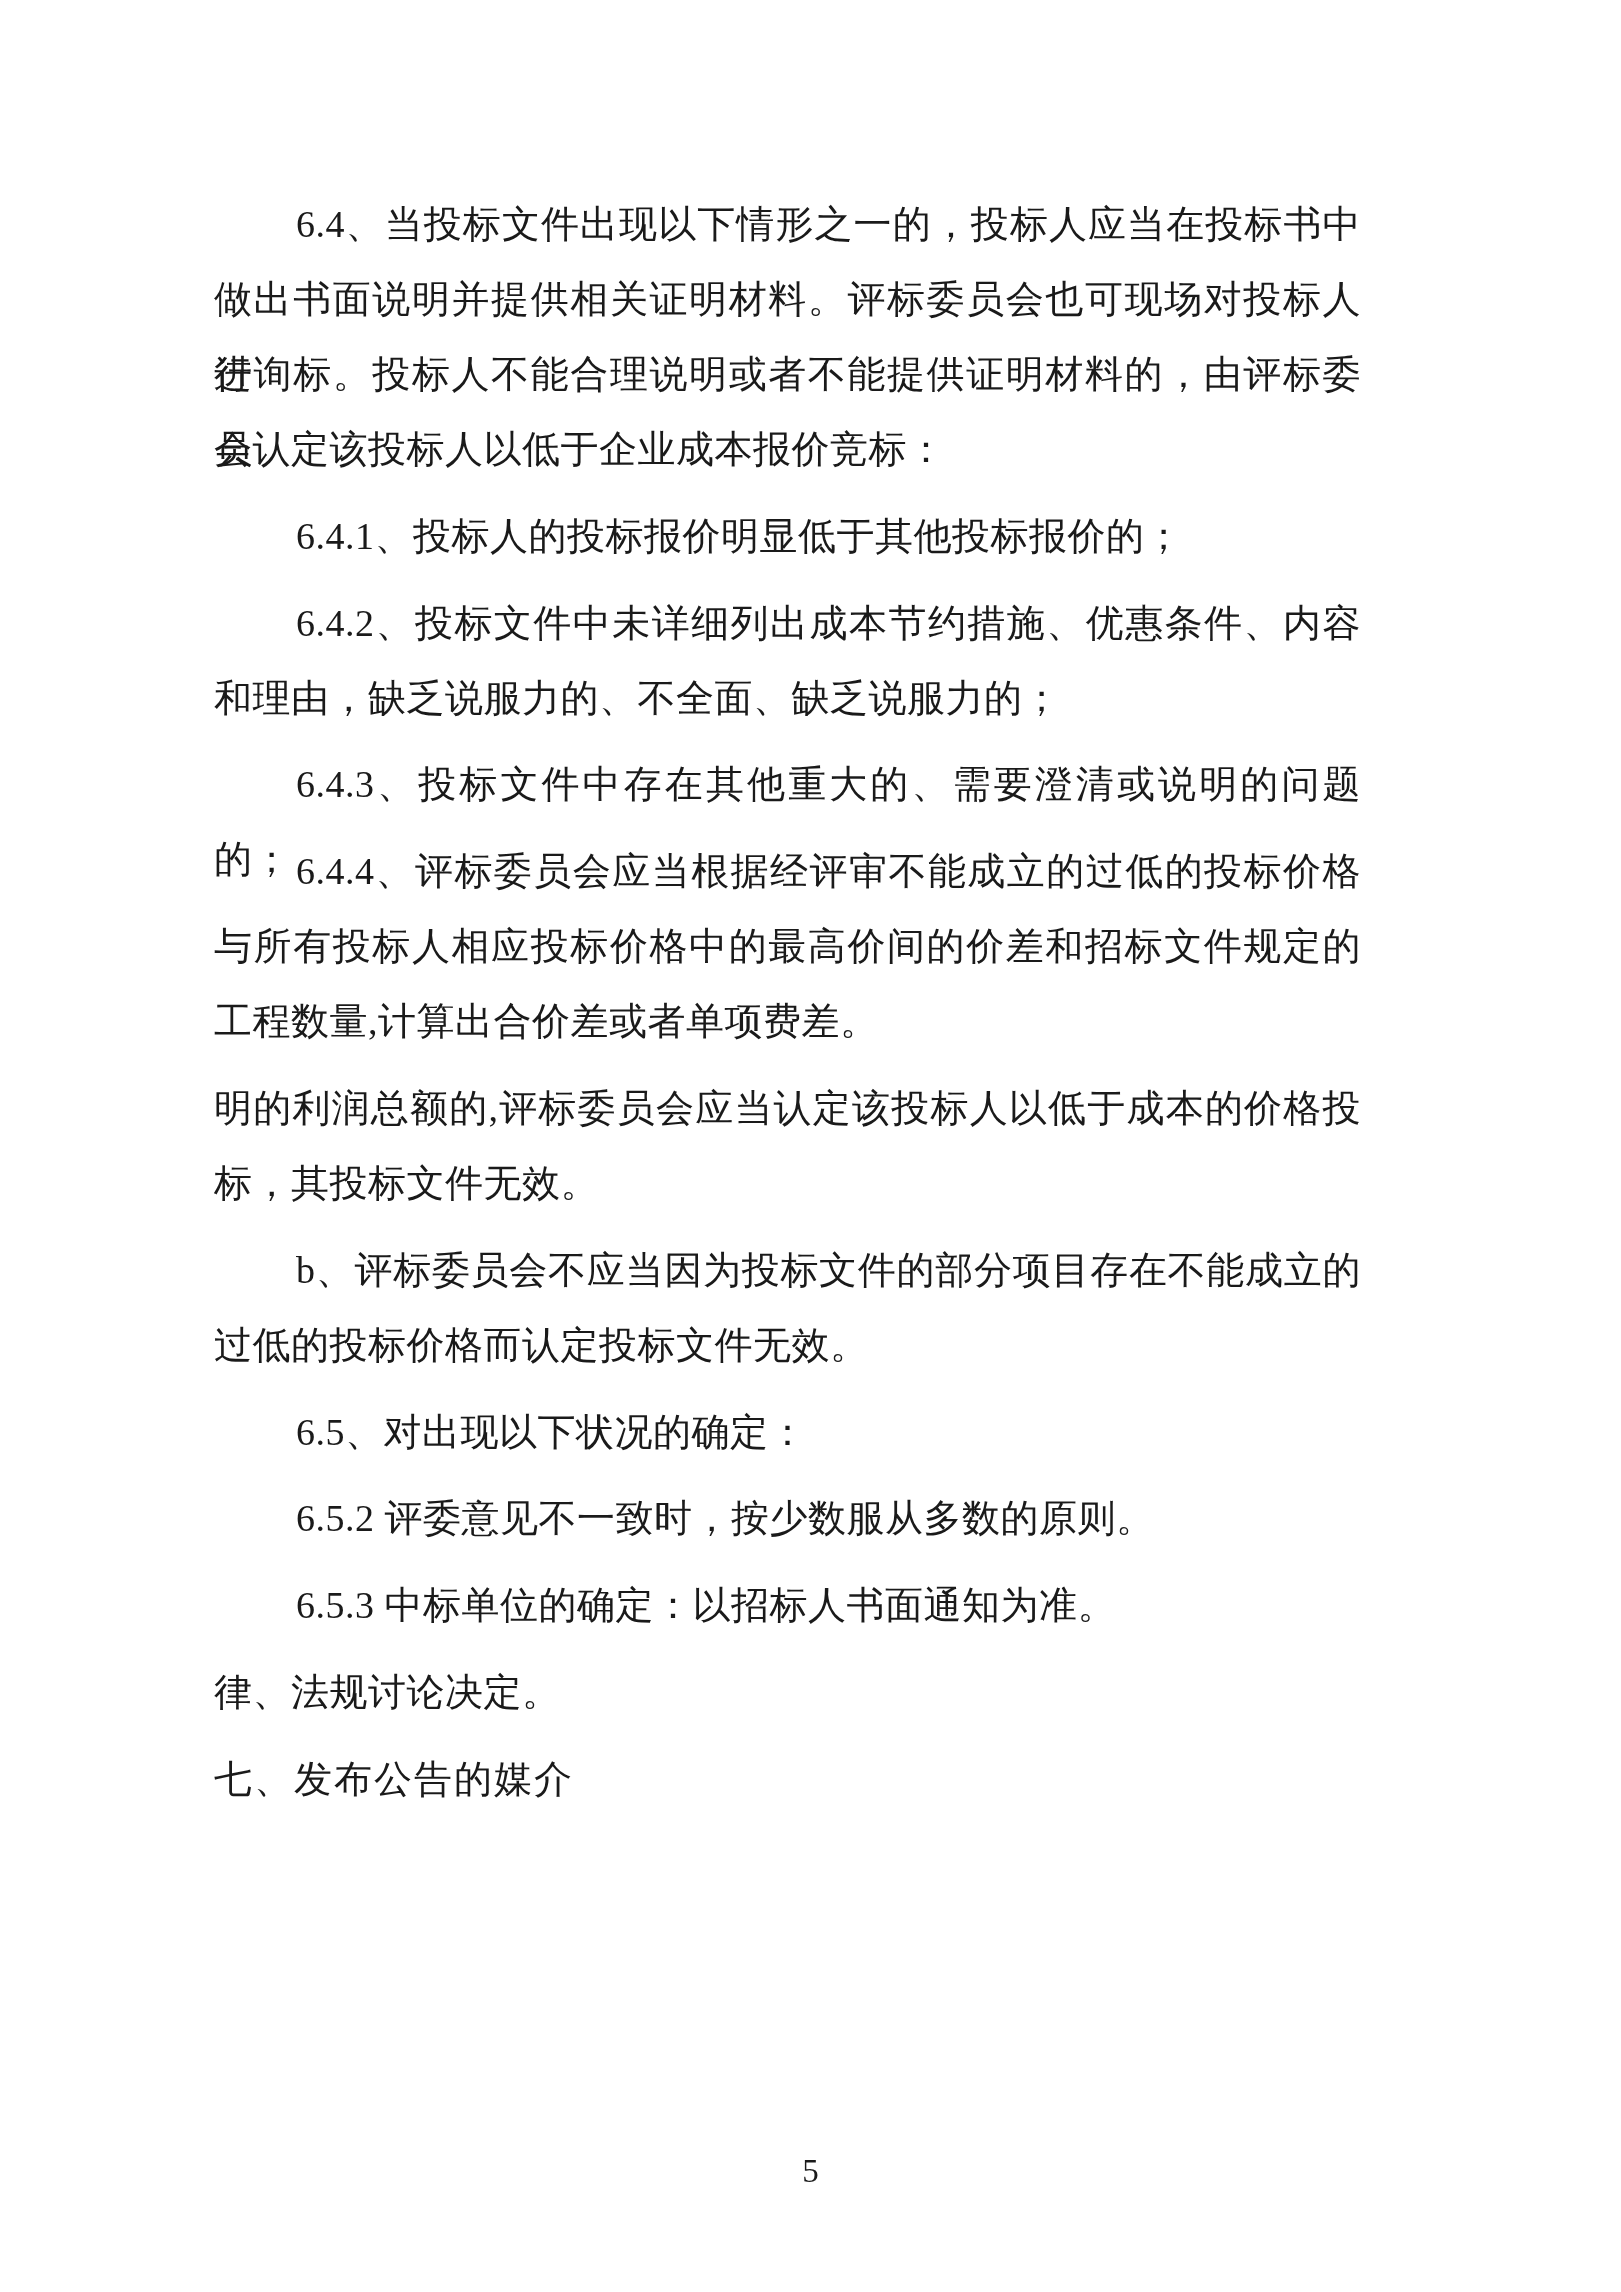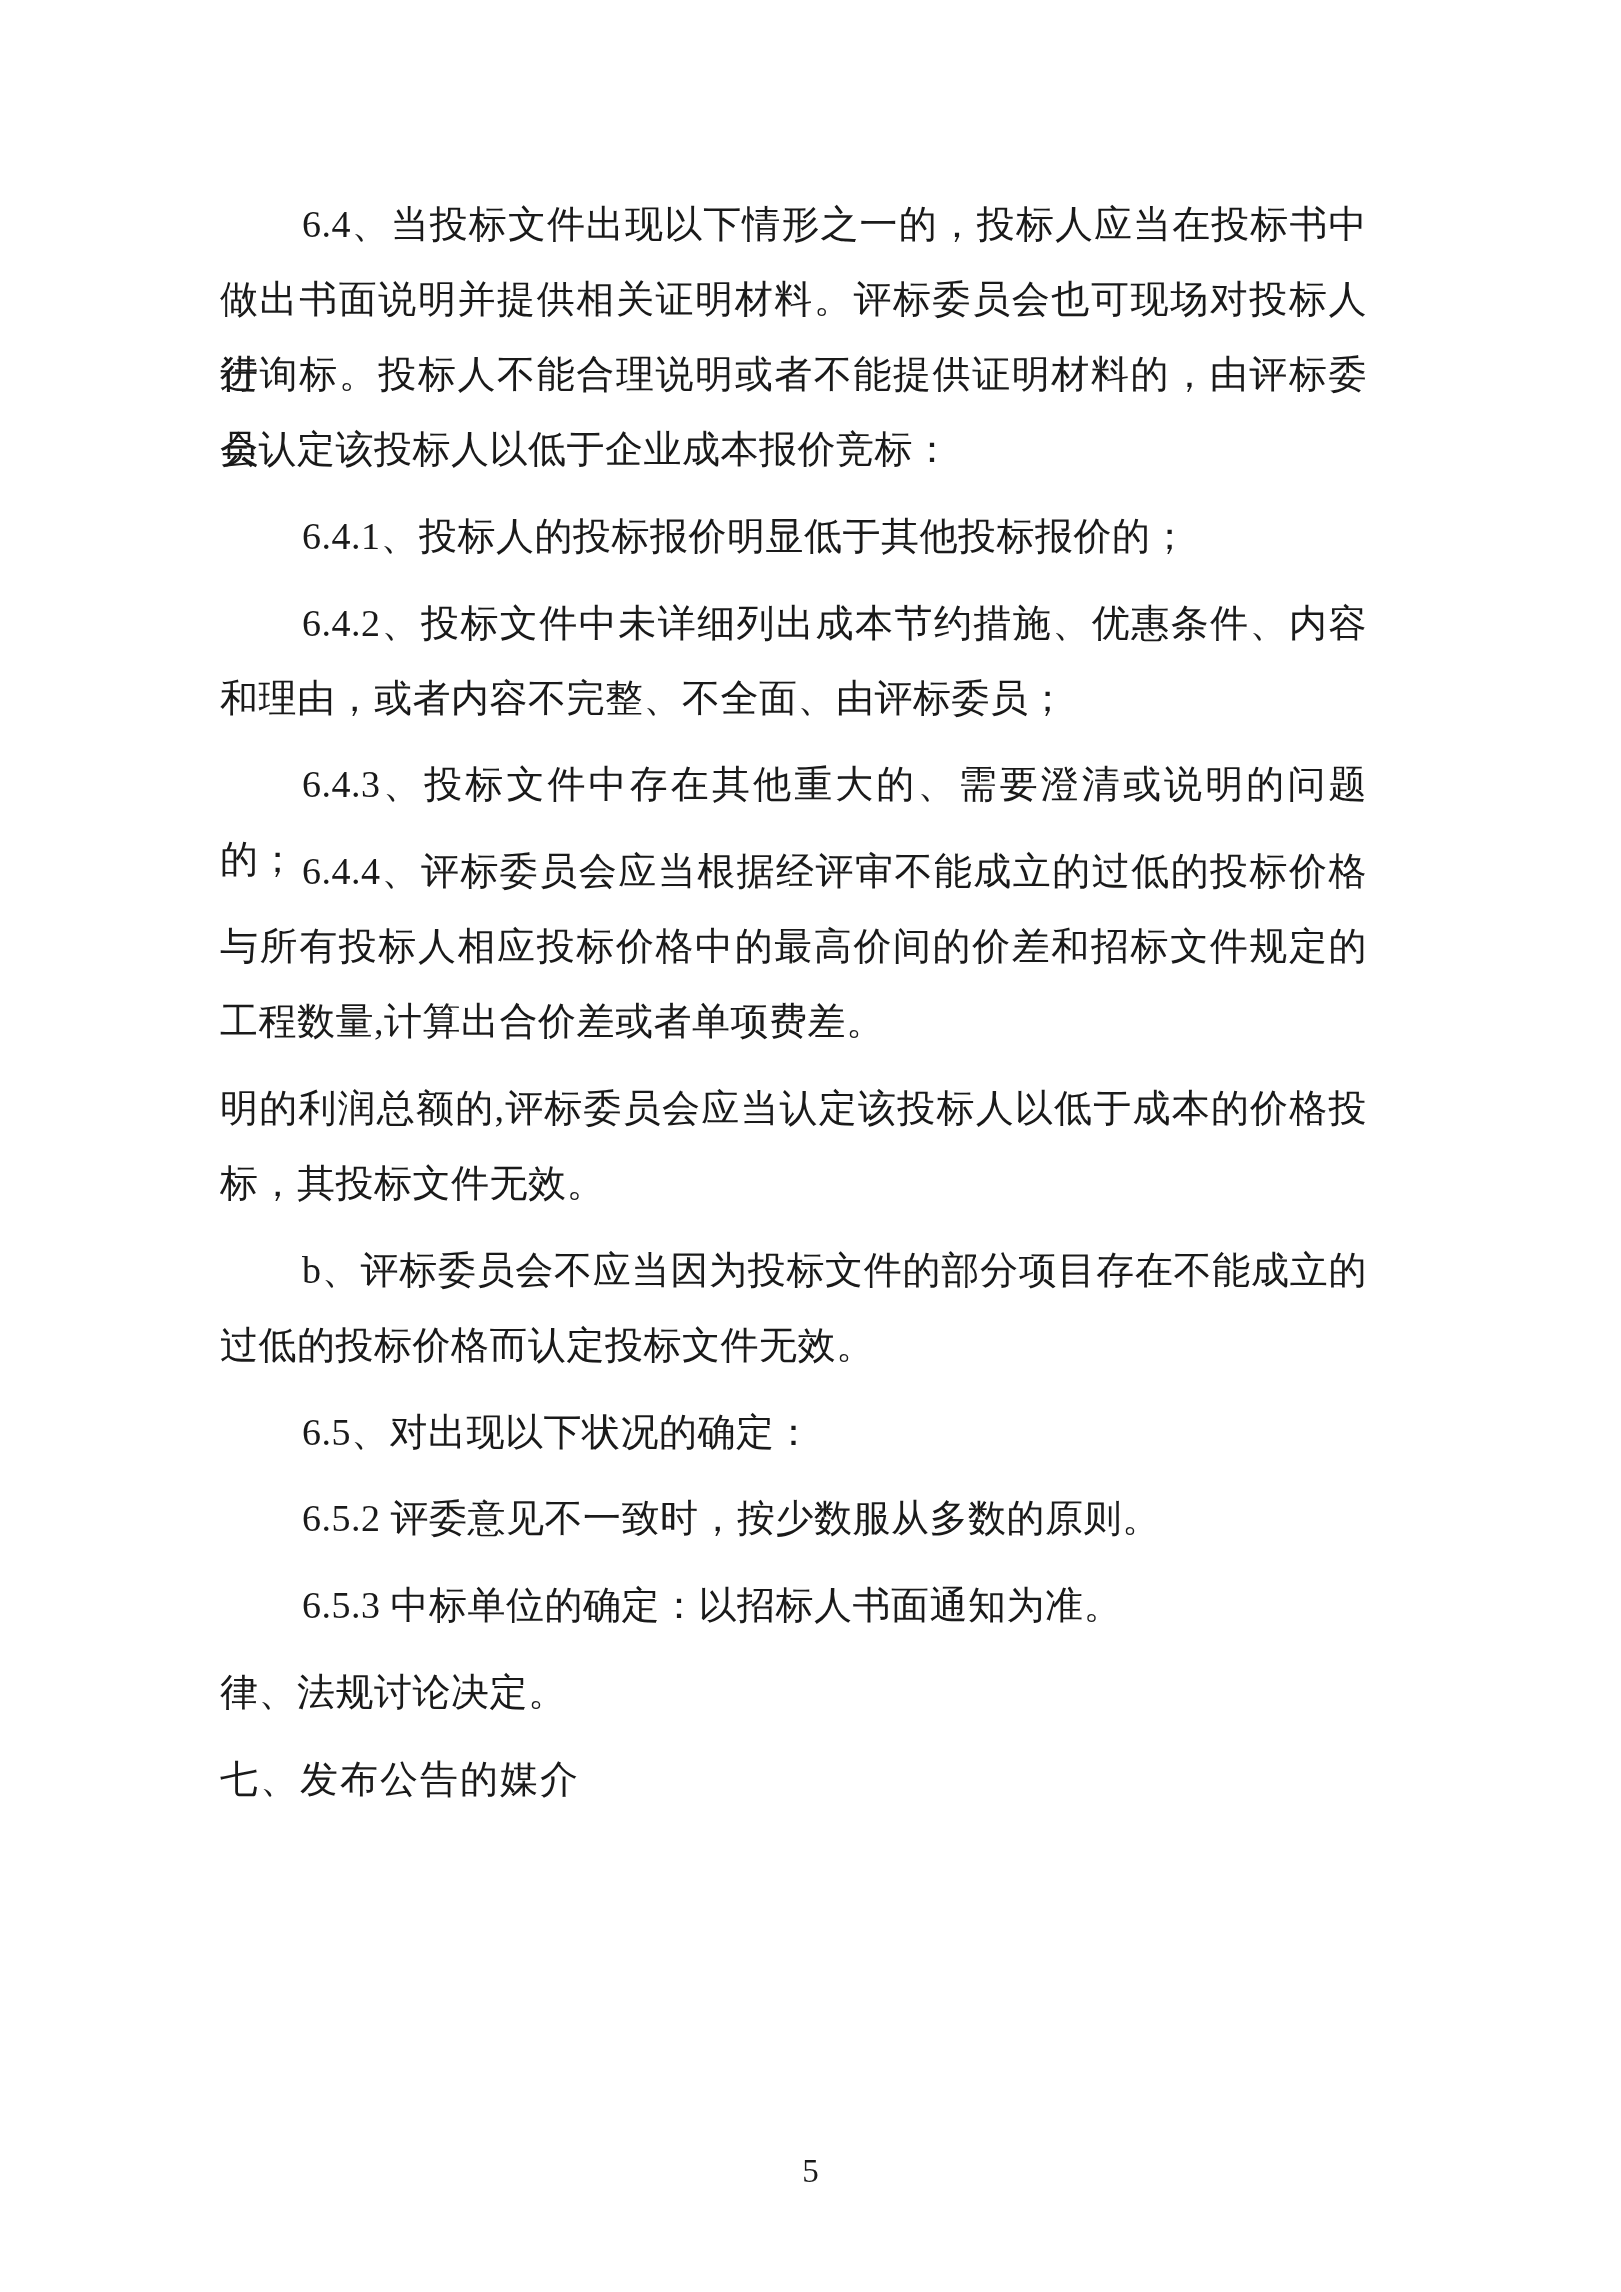--- a/index.html
+++ b/index.html
@@ -10,21 +10,21 @@
   .page {
     position: relative;
     width: 1621px;
     height: 2293px;
     background: #ffffff;
     overflow: hidden;
     font-family: "Liberation Serif", "DejaVu Serif", serif;
   }
   .content {
     position: absolute;
-    left: 220px;
+    left: 214px;
     top: 187px;
     width: 1147px;
   }
   .para {
     margin: 0 0 11.8px 0;
   }
   .line {
     font-size: 38px;
     line-height: 75px;
     height: 75px;
@@ -64,21 +64,21 @@
         <div class="line indent fill">6.4、当投标文件出现以下情形之一的，投标人应当在投标书中</div>
         <div class="line fill">做出书面说明并提供相关证明材料。评标委员会也可现场对投标人进</div>
         <div class="line fill">行询标。投标人不能合理说明或者不能提供证明材料的，由评标委员</div>
         <div class="line">会认定该投标人以低于企业成本报价竞标：</div>
       </div>
       <div class="para">
         <div class="line indent">6.4.1、投标人的投标报价明显低于其他投标报价的；</div>
       </div>
       <div class="para">
         <div class="line indent fill">6.4.2、投标文件中未详细列出成本节约措施、优惠条件、内容</div>
-        <div class="line">和理由，或者内容不完整、不全面、由评标委员；</div>
+        <div class="line">和理由，缺乏说服力的、不全面、缺乏说服力的；</div>
       </div>
       <div class="para">
         <div class="line indent">6.4.3、投标文件中存在其他重大的、需要澄清或说明的问题的；</div>
       </div>
       <div class="para">
         <div class="line indent fill">6.4.4、评标委员会应当根据经评审不能成立的过低的投标价格</div>
         <div class="line fill">与所有投标人相应投标价格中的最高价间的价差和招标文件规定的</div>
         <div class="line">工程数量,计算出合价差或者单项费差。</div>
       </div>
       <div class="para">

